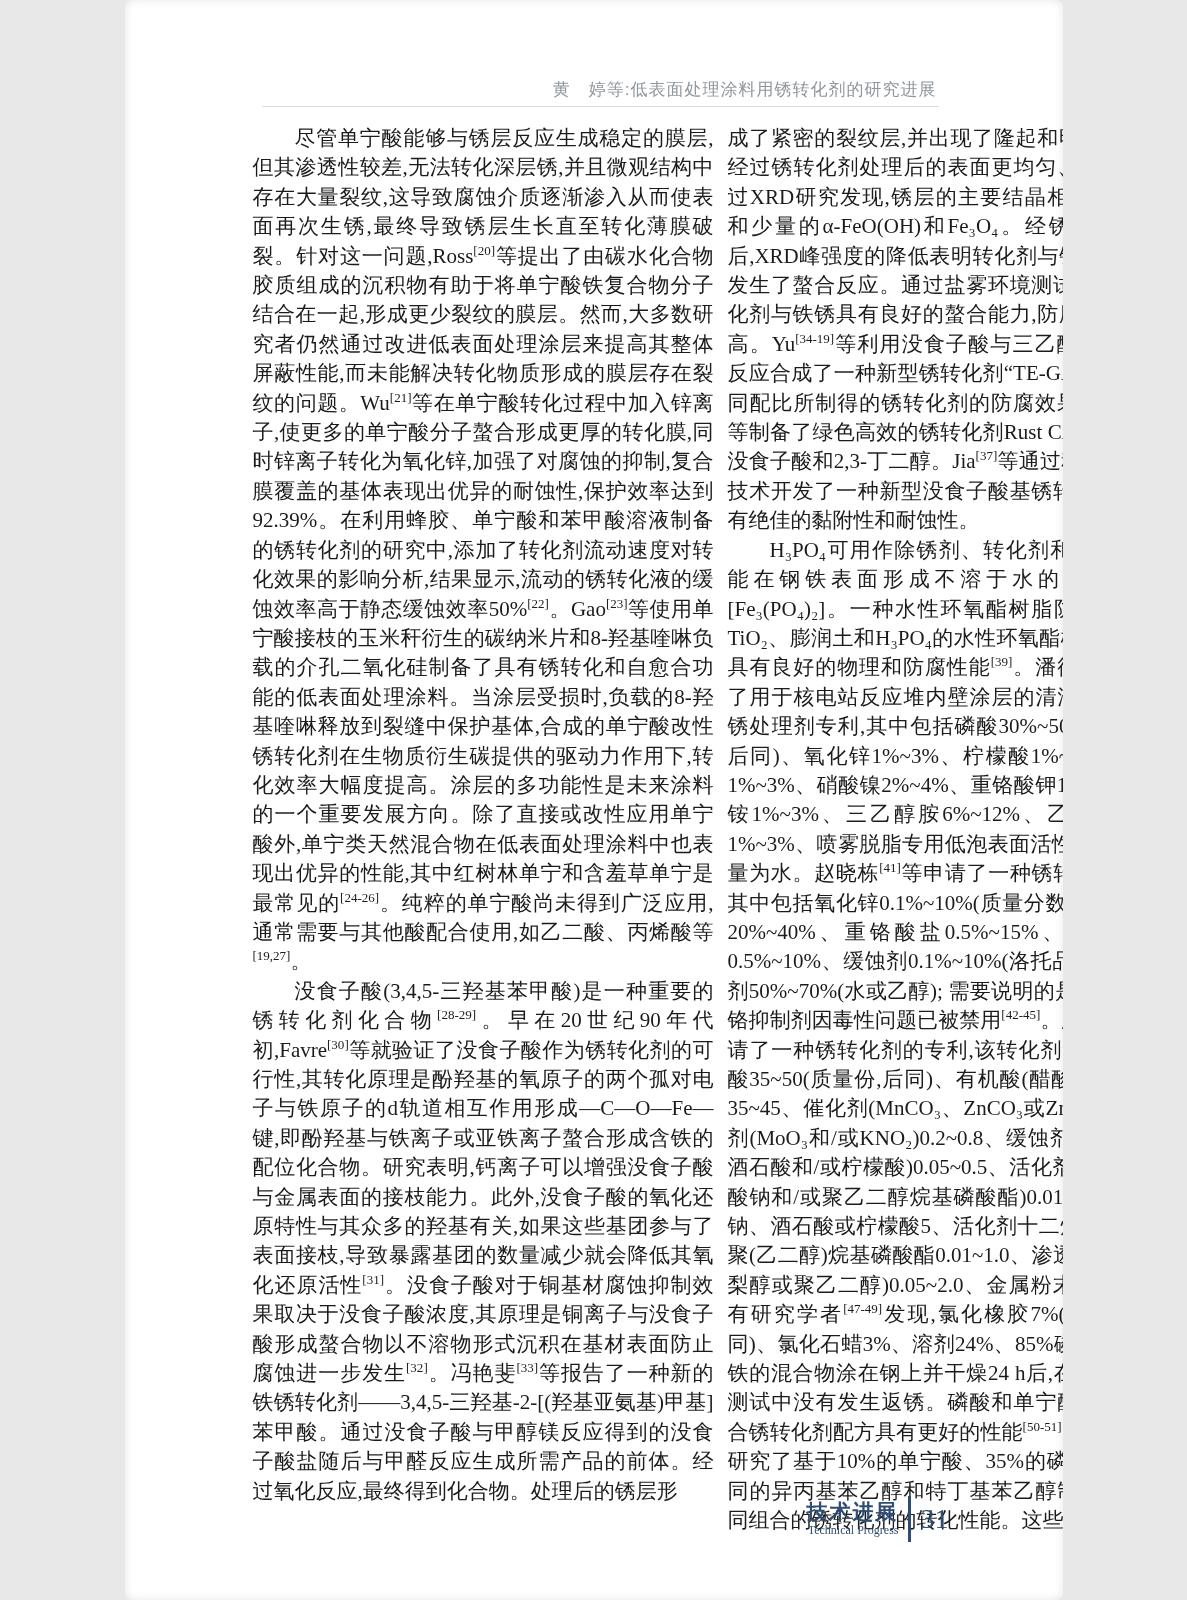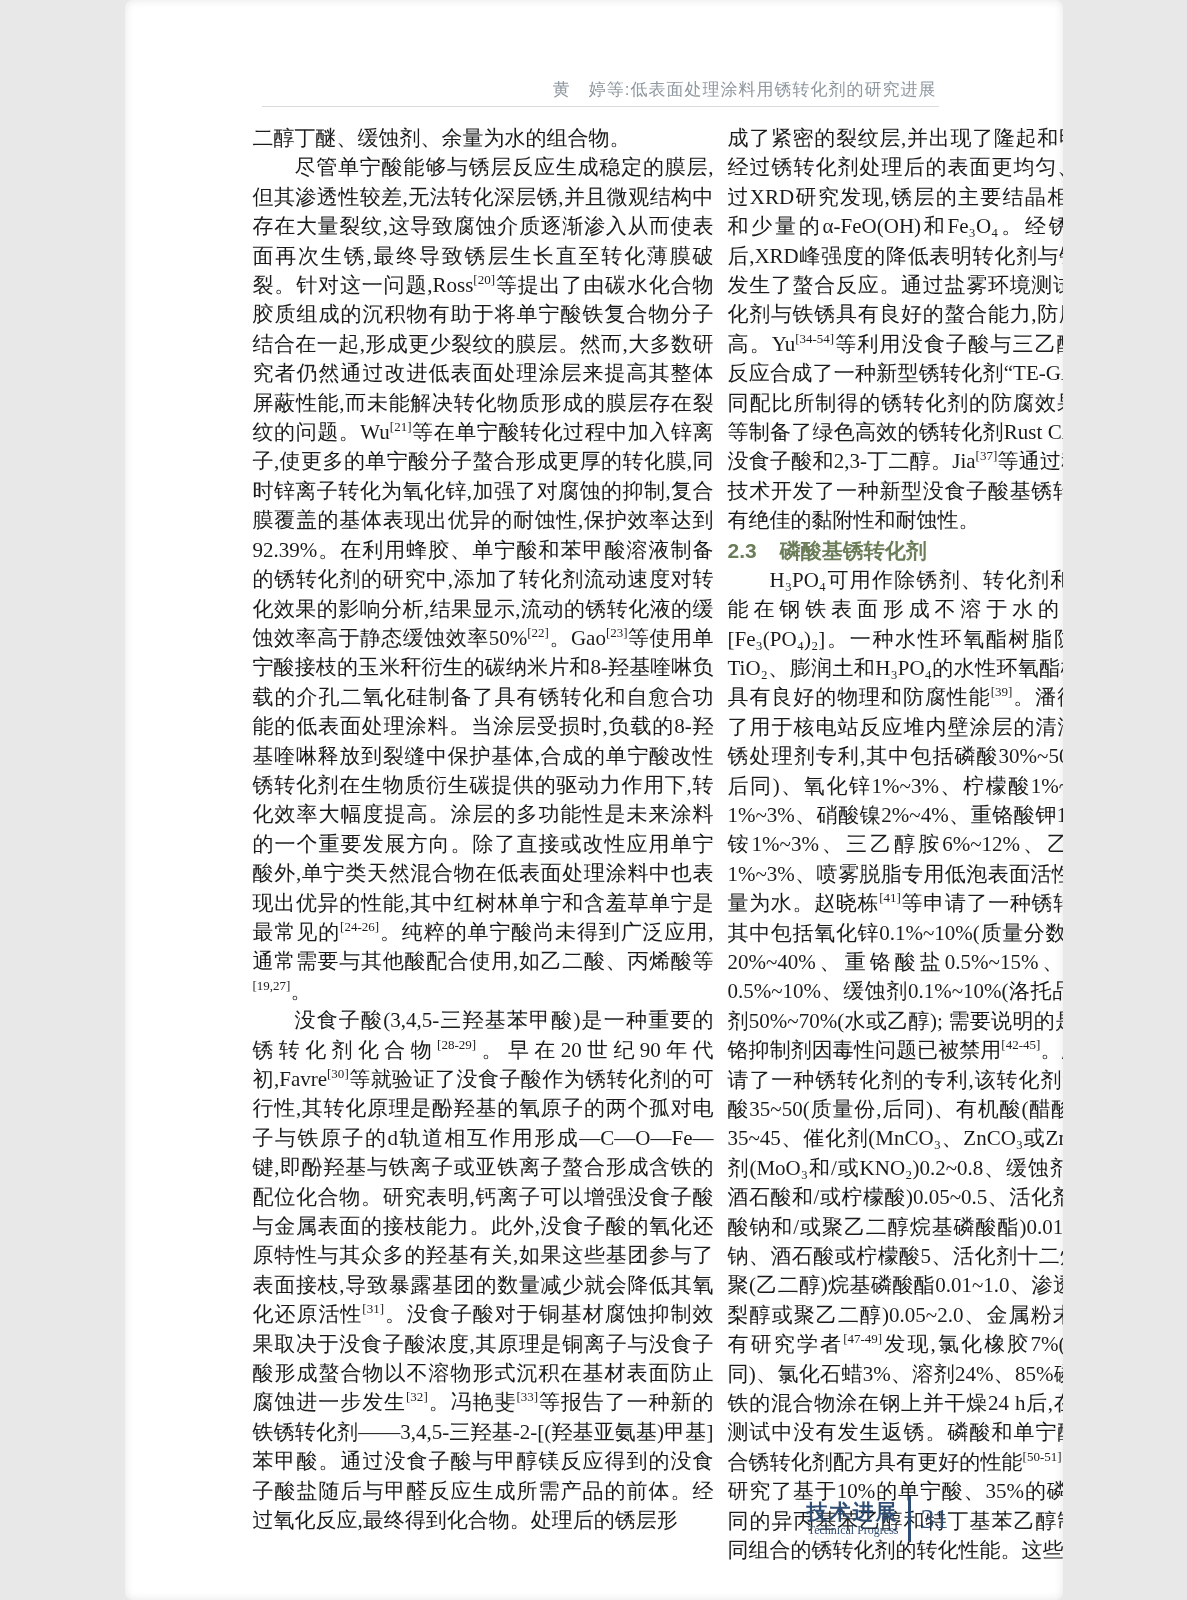--- a/index.html
+++ b/index.html
@@ -84,27 +84,25 @@
 <body>
 
 <div class="page">
 
   <div class="running-head">黄　婷等:低表面处理涂料用锈转化剂的研究进展</div>
 
   <div class="head-rule"></div>
 
   <div class="columns">
     <div class="col" id="col-left">
-        <p>二醇丁醚、缓蚀剂、余量为水的组合物。</p>
         <p class="indent">尽管单宁酸能够与锈层反应生成稳定的膜层,但其渗透性较差,无法转化深层锈,并且微观结构中存在大量裂纹,这导致腐蚀介质逐渐渗入从而使表面再次生锈,最终导致锈层生长直至转化薄膜破裂。针对这一问题,Ross<sup>[20]</sup>等提出了由碳水化合物胶质组成的沉积物有助于将单宁酸铁复合物分子结合在一起,形成更少裂纹的膜层。然而,大多数研究者仍然通过改进低表面处理涂层来提高其整体屏蔽性能,而未能解决转化物质形成的膜层存在裂纹的问题。Wu<sup>[21]</sup>等在单宁酸转化过程中加入锌离子,使更多的单宁酸分子螯合形成更厚的转化膜,同时锌离子转化为氧化锌,加强了对腐蚀的抑制,复合膜覆盖的基体表现出优异的耐蚀性,保护效率达到92.39%。在利用蜂胶、单宁酸和苯甲酸溶液制备的锈转化剂的研究中,添加了转化剂流动速度对转化效果的影响分析,结果显示,流动的锈转化液的缓蚀效率高于静态缓蚀效率50%<sup>[22]</sup>。Gao<sup>[23]</sup>等使用单宁酸接枝的玉米秆衍生的碳纳米片和8-羟基喹啉负载的介孔二氧化硅制备了具有锈转化和自愈合功能的低表面处理涂料。当涂层受损时,负载的8-羟基喹啉释放到裂缝中保护基体,合成的单宁酸改性锈转化剂在生物质衍生碳提供的驱动力作用下,转化效率大幅度提高。涂层的多功能性是未来涂料的一个重要发展方向。除了直接或改性应用单宁酸外,单宁类天然混合物在低表面处理涂料中也表现出优异的性能,其中红树林单宁和含羞草单宁是最常见的<sup>[24-26]</sup>。纯粹的单宁酸尚未得到广泛应用,通常需要与其他酸配合使用,如乙二酸、丙烯酸等<sup>[19,27]</sup>。</p>
         <p class="indent">没食子酸(3,4,5-三羟基苯甲酸)是一种重要的锈转化剂化合物<sup>[28-29]</sup>。早在20世纪90年代初,Favre<sup>[30]</sup>等就验证了没食子酸作为锈转化剂的可行性,其转化原理是酚羟基的氧原子的两个孤对电子与铁原子的d轨道相互作用形成—C—O—Fe—键,即酚羟基与铁离子或亚铁离子螯合形成含铁的配位化合物。研究表明,钙离子可以增强没食子酸与金属表面的接枝能力。此外,没食子酸的氧化还原特性与其众多的羟基有关,如果这些基团参与了表面接枝,导致暴露基团的数量减少就会降低其氧化还原活性<sup>[31]</sup>。没食子酸对于铜基材腐蚀抑制效果取决于没食子酸浓度,其原理是铜离子与没食子酸形成螯合物以不溶物形式沉积在基材表面防止腐蚀进一步发生<sup>[32]</sup>。冯艳斐<sup>[33]</sup>等报告了一种新的铁锈转化剂——3,4,5-三羟基-2-[(羟基亚氨基)甲基]苯甲酸。通过没食子酸与甲醇镁反应得到的没食子酸盐随后与甲醛反应生成所需产品的前体。经过氧化反应,最终得到化合物。处理后的锈层形</p>
       </div>
     <div class="col" id="col-right">
-        <p>成了紧密的裂纹层,并出现了隆起和明亮的颗粒。经过锈转化剂处理后的表面更均匀、更光滑。通过XRD研究发现,锈层的主要结晶相是γ-FeO(OH)和少量的α-FeO(OH)和Fe₃O₄。经锈转化剂处理后,XRD峰强度的降低表明转化剂与锈蚀之间可能发生了螯合反应。通过盐雾环境测试,合成的锈转化剂与铁锈具有良好的螯合能力,防腐性能显著提高。Yu<sup>[34-54]</sup>等利用没食子酸与三乙醇胺发生酯化反应合成了一种新型锈转化剂“TE-GAE”,探究了不同配比所制得的锈转化剂的防腐效果。梁根生<sup>[59]</sup>等制备了绿色高效的锈转化剂Rust CA,主要原料是没食子酸和2,3-丁二醇。Jia<sup>[37]</sup>等通过种子乳液聚合技术开发了一种新型没食子酸基锈转化剂乳液,具有绝佳的黏附性和耐蚀性。</p>
-        <h2><span class="hnum">2.3</span><span>磷酸基锈转化剂</span></h2>
+        <p>成了紧密的裂纹层,并出现了隆起和明亮的颗粒。经过锈转化剂处理后的表面更均匀、更光滑。通过XRD研究发现,锈层的主要结晶相是γ-FeO(OH)和少量的α-FeO(OH)和Fe₃O₄。经锈转化剂处理后,XRD峰强度的降低表明转化剂与锈蚀之间可能发生了螯合反应。通过盐雾环境测试,合成的锈转化剂与铁锈具有良好的螯合能力,防腐性能显著提高。Yu<sup>[34-19]</sup>等利用没食子酸与三乙醇胺发生酯化反应合成了一种新型锈转化剂“TE-GAE”,探究了不同配比所制得的锈转化剂的防腐效果。梁根生<sup>[59]</sup>等制备了绿色高效的锈转化剂Rust CA,主要原料是没食子酸和2,3-丁二醇。Jia<sup>[37]</sup>等通过种子乳液聚合技术开发了一种新型没食子酸基锈转化剂乳液,具有绝佳的黏附性和耐蚀性。</p>
         <p class="indent">H₃PO₄可用作除锈剂、转化剂和抑制剂<sup>[38]</sup>,它能在钢铁表面形成不溶于水的铁的磷酸盐[Fe₃(PO₄)₂]。一种水性环氧酯树脂防锈底漆含有TiO₂、膨润土和H₃PO₄的水性环氧酯树脂防锈底漆具有良好的物理和防腐性能<sup>[39]</sup>。潘德顺<sup>[40]</sup>等获得了用于核电站反应堆内壁涂层的清洁、转化和防锈处理剂专利,其中包括磷酸30%~50%(质量分数,后同)、氧化锌1%~3%、柠檬酸1%~3%、酒石酸1%~3%、硝酸镍2%~4%、重铬酸钾1%~3%、钼酸铵1%~3%、三乙醇胺6%~12%、乙二醇单甲醚1%~3%、喷雾脱脂专用低泡表面活性剂1%~3%,余量为水。赵晓栋<sup>[41]</sup>等申请了一种锈转化剂的专利,其中包括氧化锌0.1%~10%(质量分数,后同)、磷酸20%~40%、重铬酸盐0.5%~15%、磷酸二氢钾0.5%~10%、缓蚀剂0.1%~10%(洛托品或尿素)和溶剂50%~70%(水或乙醇); 需要说明的是,高效的六价铬抑制剂因毒性问题已被禁用<sup>[42-45]</sup>。顾宝珊<sup>[46]</sup>等申请了一种锈转化剂的专利,该转化剂含有85%的磷酸35~50(质量份,后同)、有机酸(醋酸等)8~10、水35~45、催化剂(MnCO₃、ZnCO₃或ZnO)1~2、防锈剂(MoO₃和/或KNO₂)0.2~0.8、缓蚀剂(苯甲酸钠、酒石酸和/或柠檬酸)0.05~0.5、活化剂(十二烷基磺酸钠和/或聚乙二醇烷基磷酸酯)0.01~1.0、苯甲酸钠、酒石酸或柠檬酸5、活化剂十二烷基磺酸钠或聚(乙二醇)烷基磷酸酯0.01~1.0、渗透剂(甘油、山梨醇或聚乙二醇)0.05~2.0、金属粉末(铁)4~9。另有研究学者<sup>[47-49]</sup>发现,氯化橡胶7%(质量分数,后同)、氯化石蜡3%、溶剂24%、85%磷酸9%和氧化铁的混合物涂在钢上并干燥24 h后,在200 h的盐雾测试中没有发生返锈。磷酸和单宁酸为基础的混合锈转化剂配方具有更好的性能<sup>[50-51]</sup>。Bolivar<sup>[52]</sup>等研究了基于10%的单宁酸、35%的磷酸以及5种不同的异丙基苯乙醇和特丁基苯乙醇制得的15种不同组合的锈转化剂的转化性能。这些锈转化剂</p>
       </div>
   </div>
 
   <div class="footer">
     <div class="labels">
       <span class="cn">技术进展</span>
       <span class="en">Technical Progress</span>
     </div>
     <div class="bar"></div>

